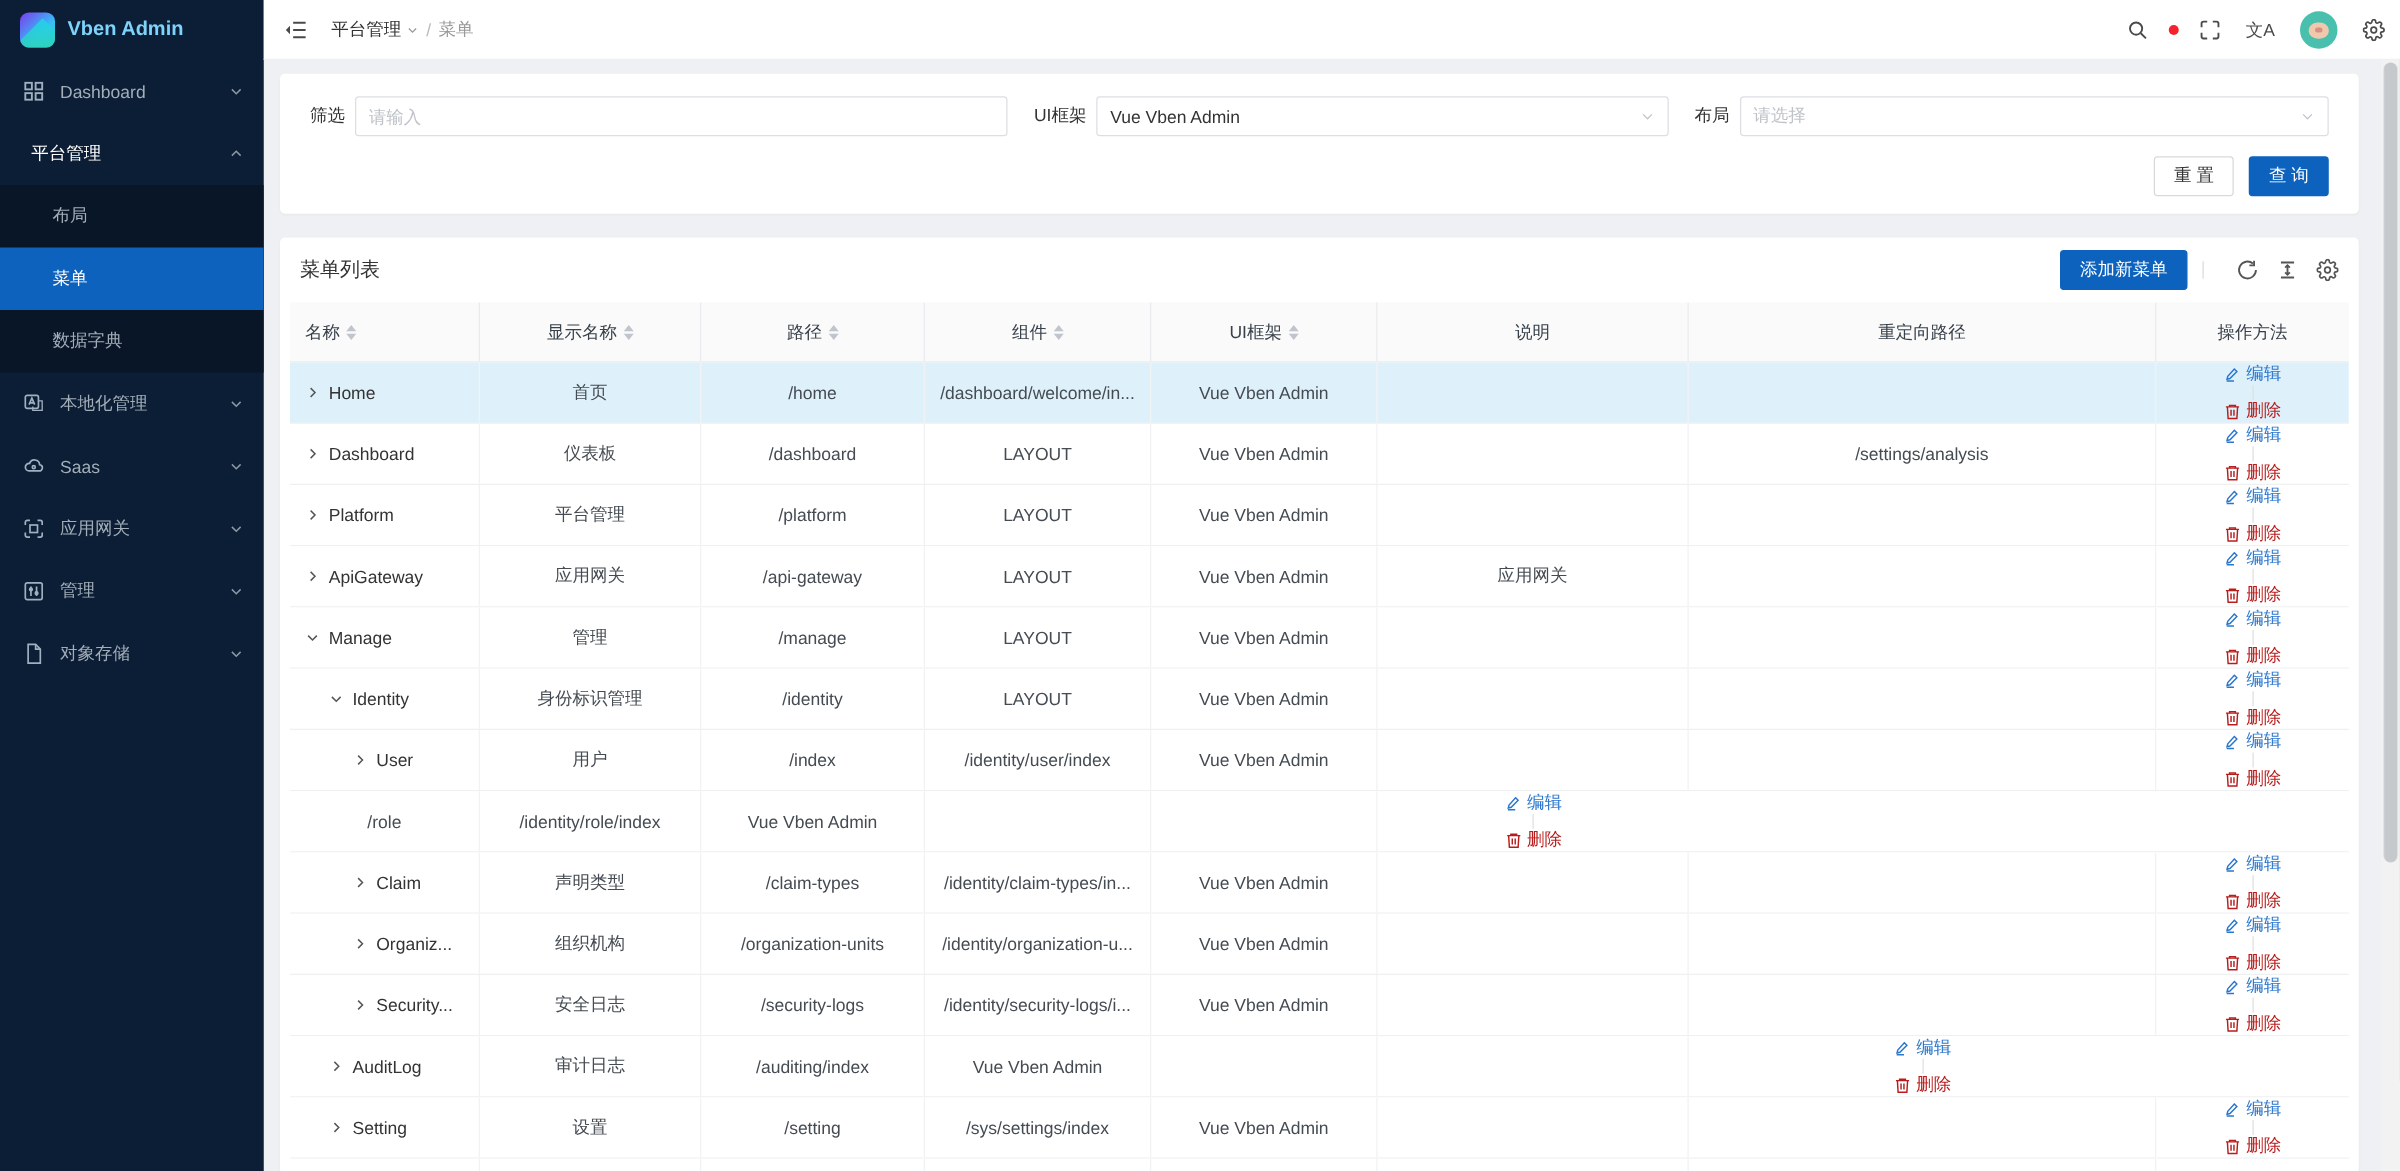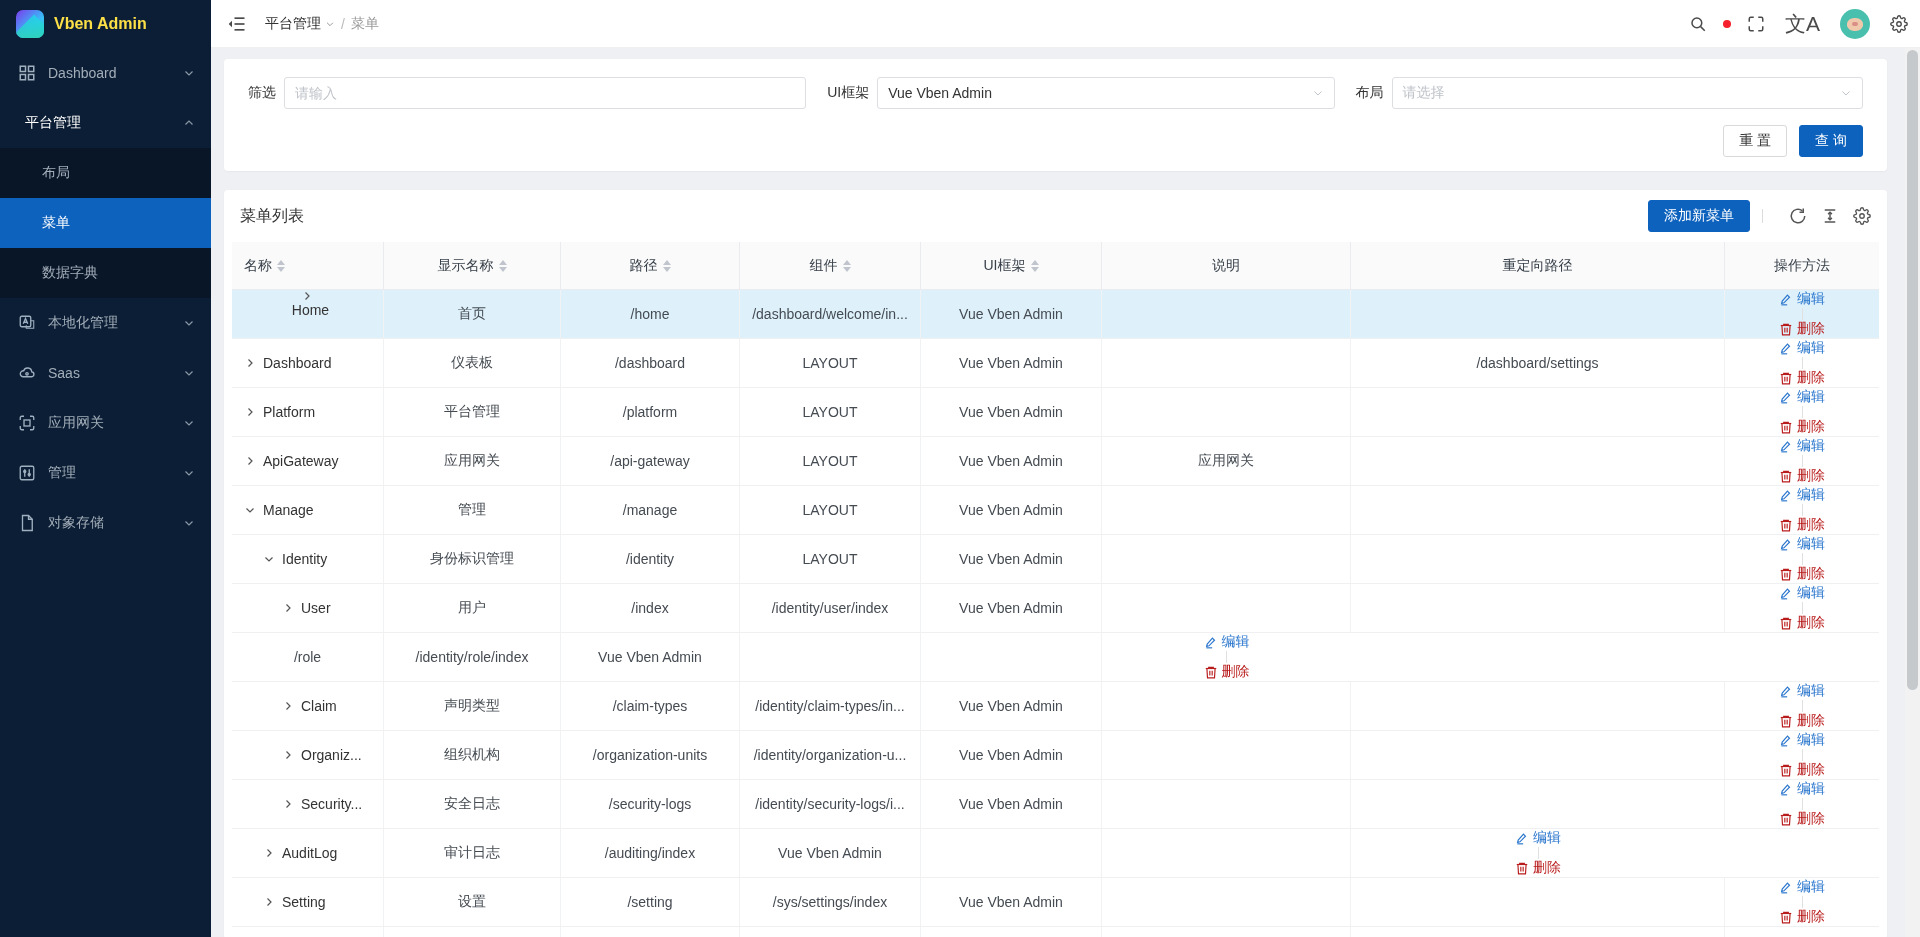--- a/index.html
+++ b/index.html
@@ -5,21 +5,21 @@
   * { margin:0; padding:0; box-sizing:border-box; }
   html,body { width:1920px; height:937px; overflow:hidden; font-family:"Liberation Sans",sans-serif; font-size:14px; color:#333; }
   body { display:flex; background:#eef0f4; }
   svg { display:block; }
 
   
   .sidebar { width:211px; min-width:211px; height:100%; background:#0c1e35; color:#a3aeb9; display:flex; flex-direction:column; }
   .logo { height:48px; display:flex; align-items:center; padding-left:16px; gap:10px; }
   .logo-mark { width:28px; height:28px; border-radius:7px; background:linear-gradient(135deg,#7c3aed 0%,#38bdf8 60%,#2dd4bf 100%); position:relative; overflow:hidden; }
   .logo-mark::after { content:""; position:absolute; left:5px; top:10px; width:26px; height:26px; background:linear-gradient(135deg,#22d3ee,#34d399); transform:rotate(45deg); opacity:.85; }
-  .logo-text { color:#fde047; font-size:16px; font-weight:bold; }
+  .logo-text { color:#7dd3fc; font-size:16px; font-weight:bold; }
   .side-menu { flex:1; overflow:hidden; }
   .side-item { height:50px; display:flex; align-items:center; padding:0 16px 0 18px; cursor:pointer; font-size:14px; color:#a3aeb9; }
   .side-item .mi { width:18px; height:18px; margin-right:12px; color:#9fb0c0; }
   .side-item.no-icon { padding-left:25px; }
   .side-item .lbl { flex:1; white-space:nowrap; }
   .side-item .chev { width:12px; height:12px; color:#8b98a6; }
   .side-item.active-parent { color:#fff; }
   .submenu { background:#091628; }
   .sub-item { height:50px; display:flex; align-items:center; padding-left:42px; cursor:pointer; color:#a3aeb9; }
   .sub-item.selected { background:#0d62be; color:#fff; }
@@ -30,21 +30,21 @@
   .collapse-btn { width:20px; height:20px; color:#4a4a4a; cursor:pointer; margin-right:18px; }
   .breadcrumb { display:flex; align-items:center; gap:6px; }
   .crumb-parent { color:#333; display:flex; align-items:center; gap:4px; cursor:pointer; }
   .crumb-parent .chev { width:10px; height:10px; color:#999; }
   .crumb-sep { color:#bbb; }
   .crumb-current { color:#999; }
   .topbar-right { margin-left:auto; display:flex; align-items:center; gap:20px; }
   .tb-icon { width:18px; height:18px; color:#4a4a4a; cursor:pointer; position:relative; }
   .bell-wrap { position:relative; cursor:pointer; }
   .notif-dot { position:absolute; top:-4px; right:-4px; width:8px; height:8px; border-radius:50%; background:#f5222d; }
-  .translate-glyph { font-size:21px; color:#4a4a4a; cursor:pointer; line-height:1; }
+  .translate-glyph { font-size:14px; color:#4a4a4a; cursor:pointer; line-height:1; }
   .avatar { width:30px; height:30px; border-radius:50%; background:#49c0ad; position:relative; cursor:pointer; overflow:hidden; }
   .avatar::after { content:""; position:absolute; left:7px; top:9px; width:16px; height:13px; border-radius:45%; background:#f0c9ad; }
   .avatar::before { content:""; position:absolute; left:12px; top:13px; width:6px; height:4px; border-radius:3px; background:#d98f86; z-index:1; }
 
   .content { flex:1; padding:11px 33px 0 13px; overflow:hidden; }
   .card { background:#fff; border-radius:4px; box-shadow:0 1px 2px rgba(0,0,0,.04); }
 
   
   .filter-card { padding:18px 24px 14px; }
   .filter-row { display:grid; grid-template-columns:1.1fr 1fr 1fr; gap:21px; }
@@ -387,21 +387,21 @@
             </div>
             <div class="th">
               <span>重定向路径</span>
             </div>
             <div class="th">
               <span>操作方法</span>
             </div>
           </div>
         <div id="table-body">
             <div class="tr hl">
-              <div class="td name" style="padding-left: 12px; flex-direction: column;">
+              <div class="td name" style="padding-left: 12px;">
                 <span class="tree-chev">
                   <svg viewBox="0 0 24 24" fill="none" stroke="currentColor" stroke-width="2.4">
                     <polyline points="9 5 16 12 9 19"></polyline>
                   </svg>
                 </span>
                 <span>Home</span>
               </div>
               <div class="td">首页</div>
               <div class="td">/home</div>
               <div class="td">/dashboard/welcome/in...</div>
@@ -439,21 +439,21 @@
                     <polyline points="9 5 16 12 9 19"></polyline>
                   </svg>
                 </span>
                 <span>Dashboard</span>
               </div>
               <div class="td">仪表板</div>
               <div class="td">/dashboard</div>
               <div class="td">LAYOUT</div>
               <div class="td">Vue Vben Admin</div>
               <div class="td"></div>
-              <div class="td">/dashboard/settings</div>
+              <div class="td">/settings/analysis</div>
               <div class="td">
                 <button class="action-link edit">
                   <span>
                     <svg viewBox="0 0 24 24" fill="none" stroke="currentColor" stroke-width="2">
                       <path d="M14.5 5.5 18 9 8.5 18.5 4.5 19.5 5.5 15.5z"></path>
                       <line x1="4" y1="22" x2="14" y2="22"></line>
                     </svg>
                   </span>
                   <span>编辑</span>
                 </button>

